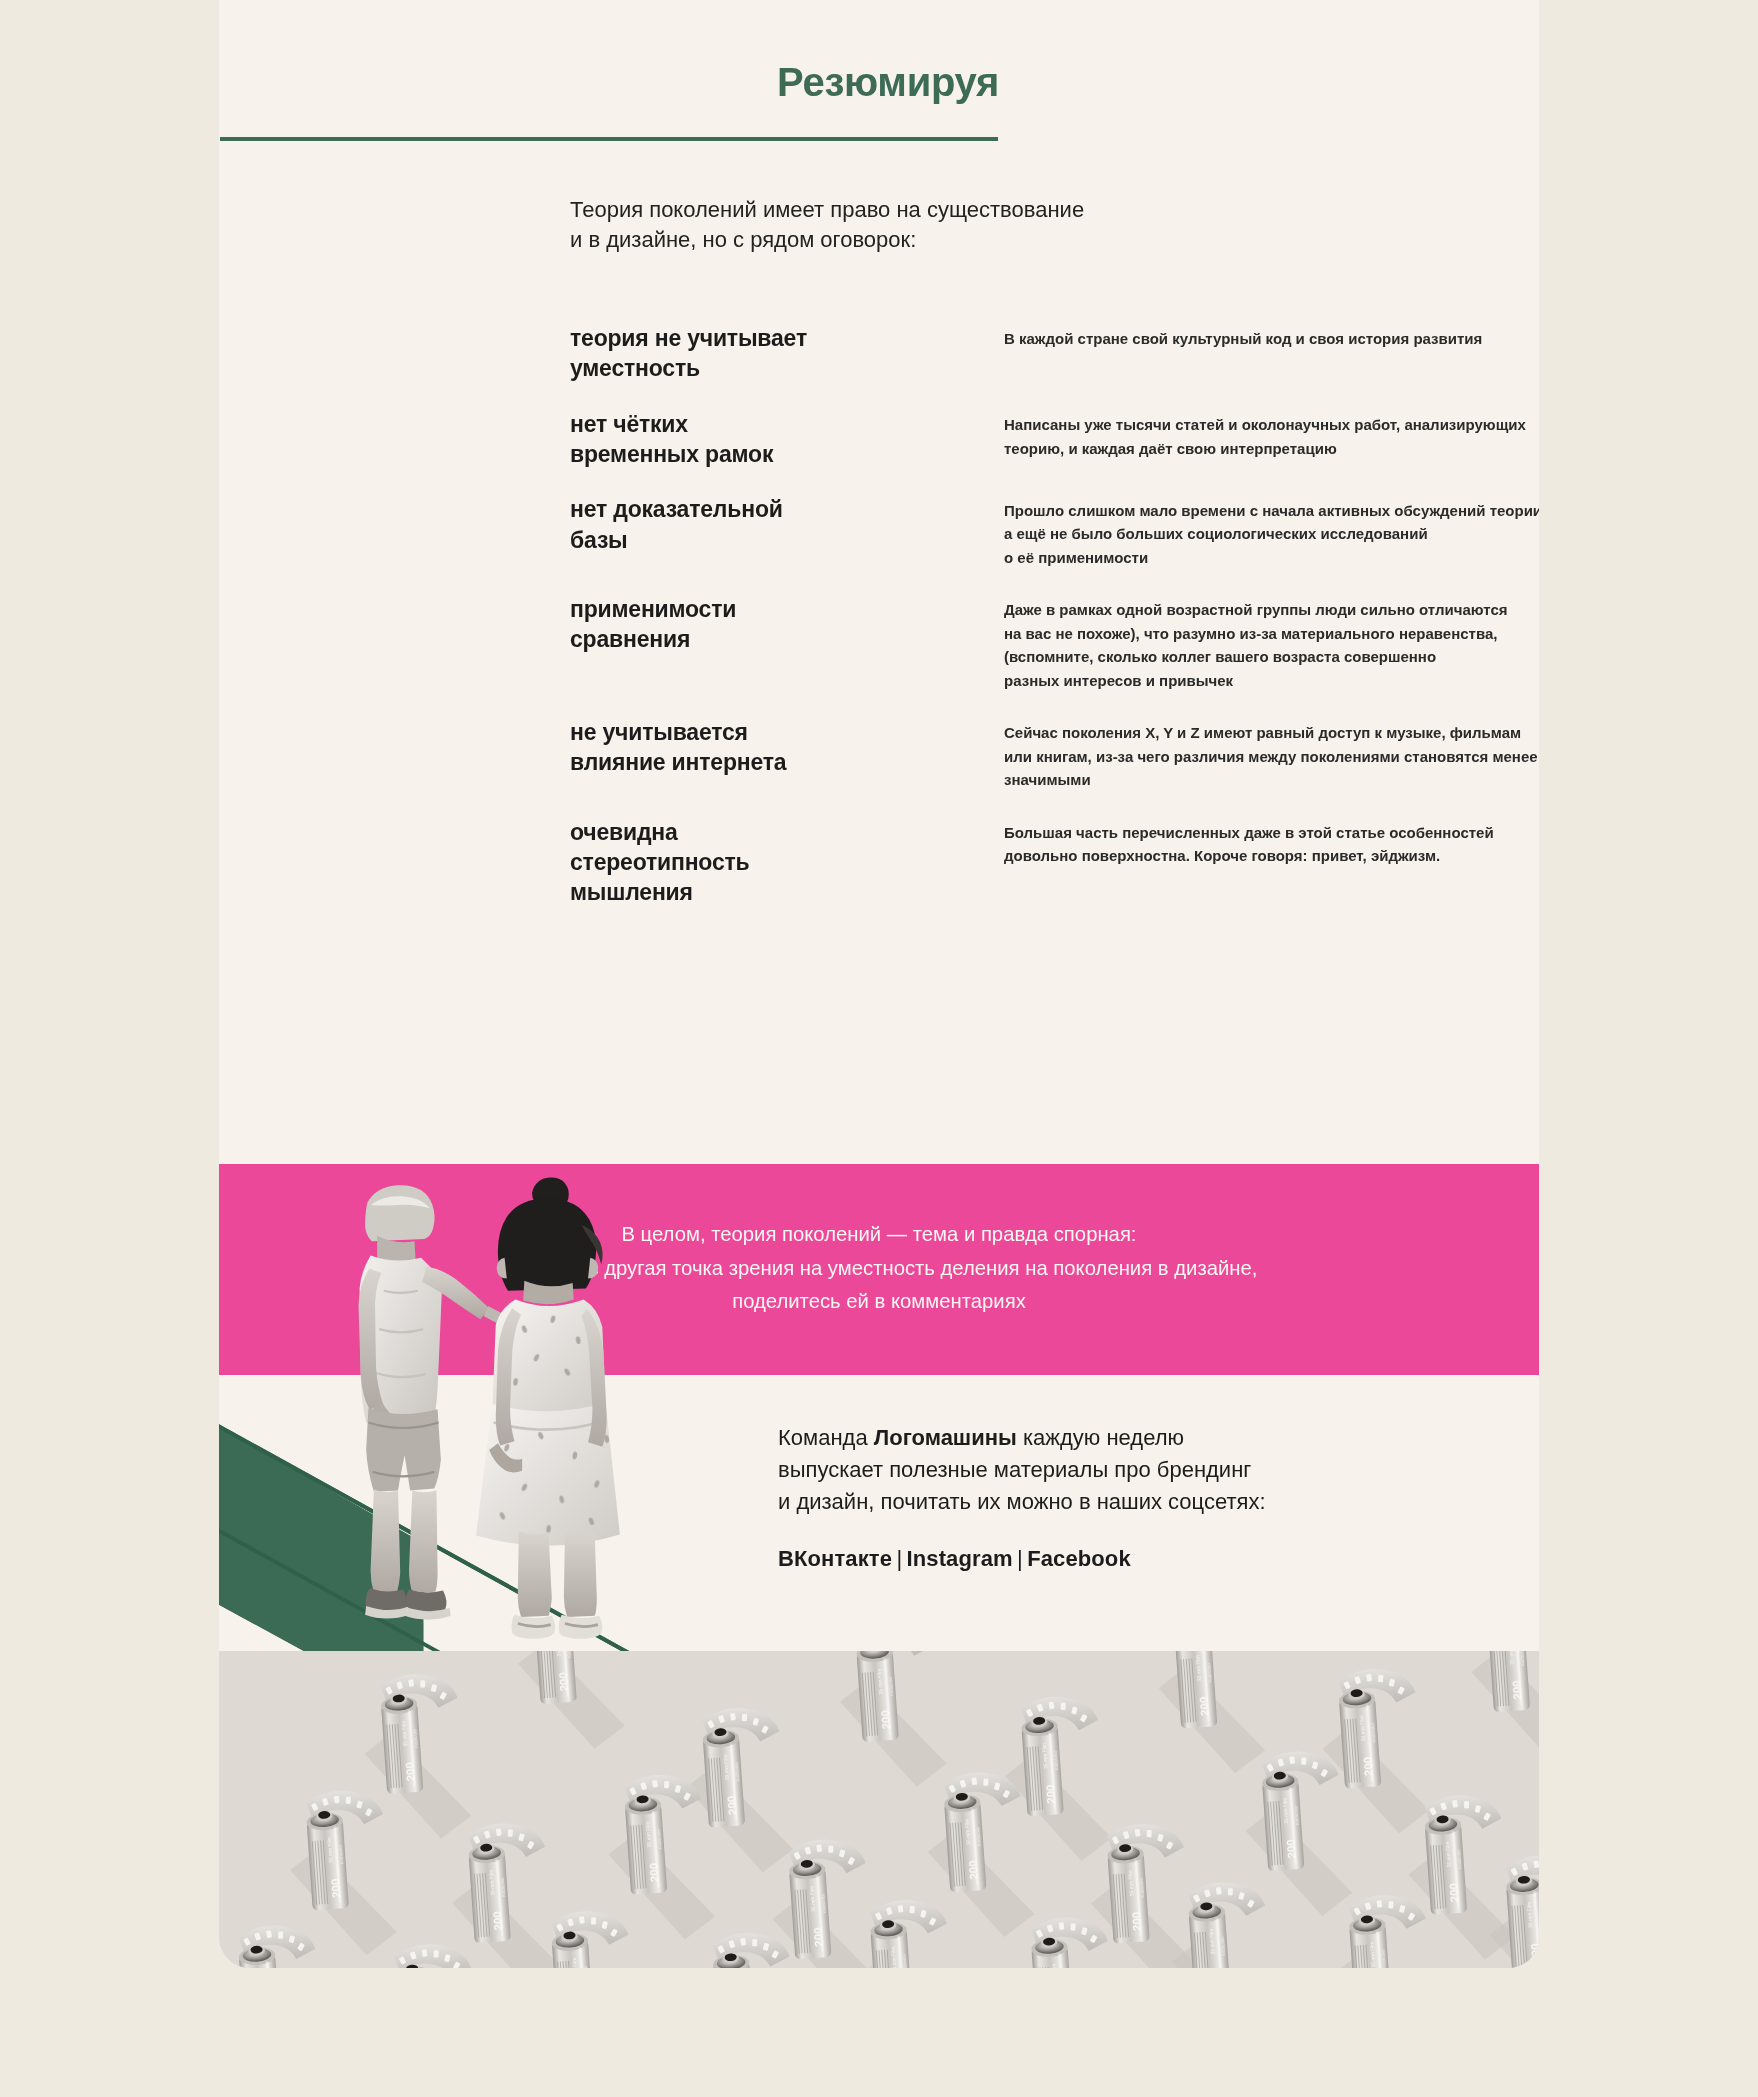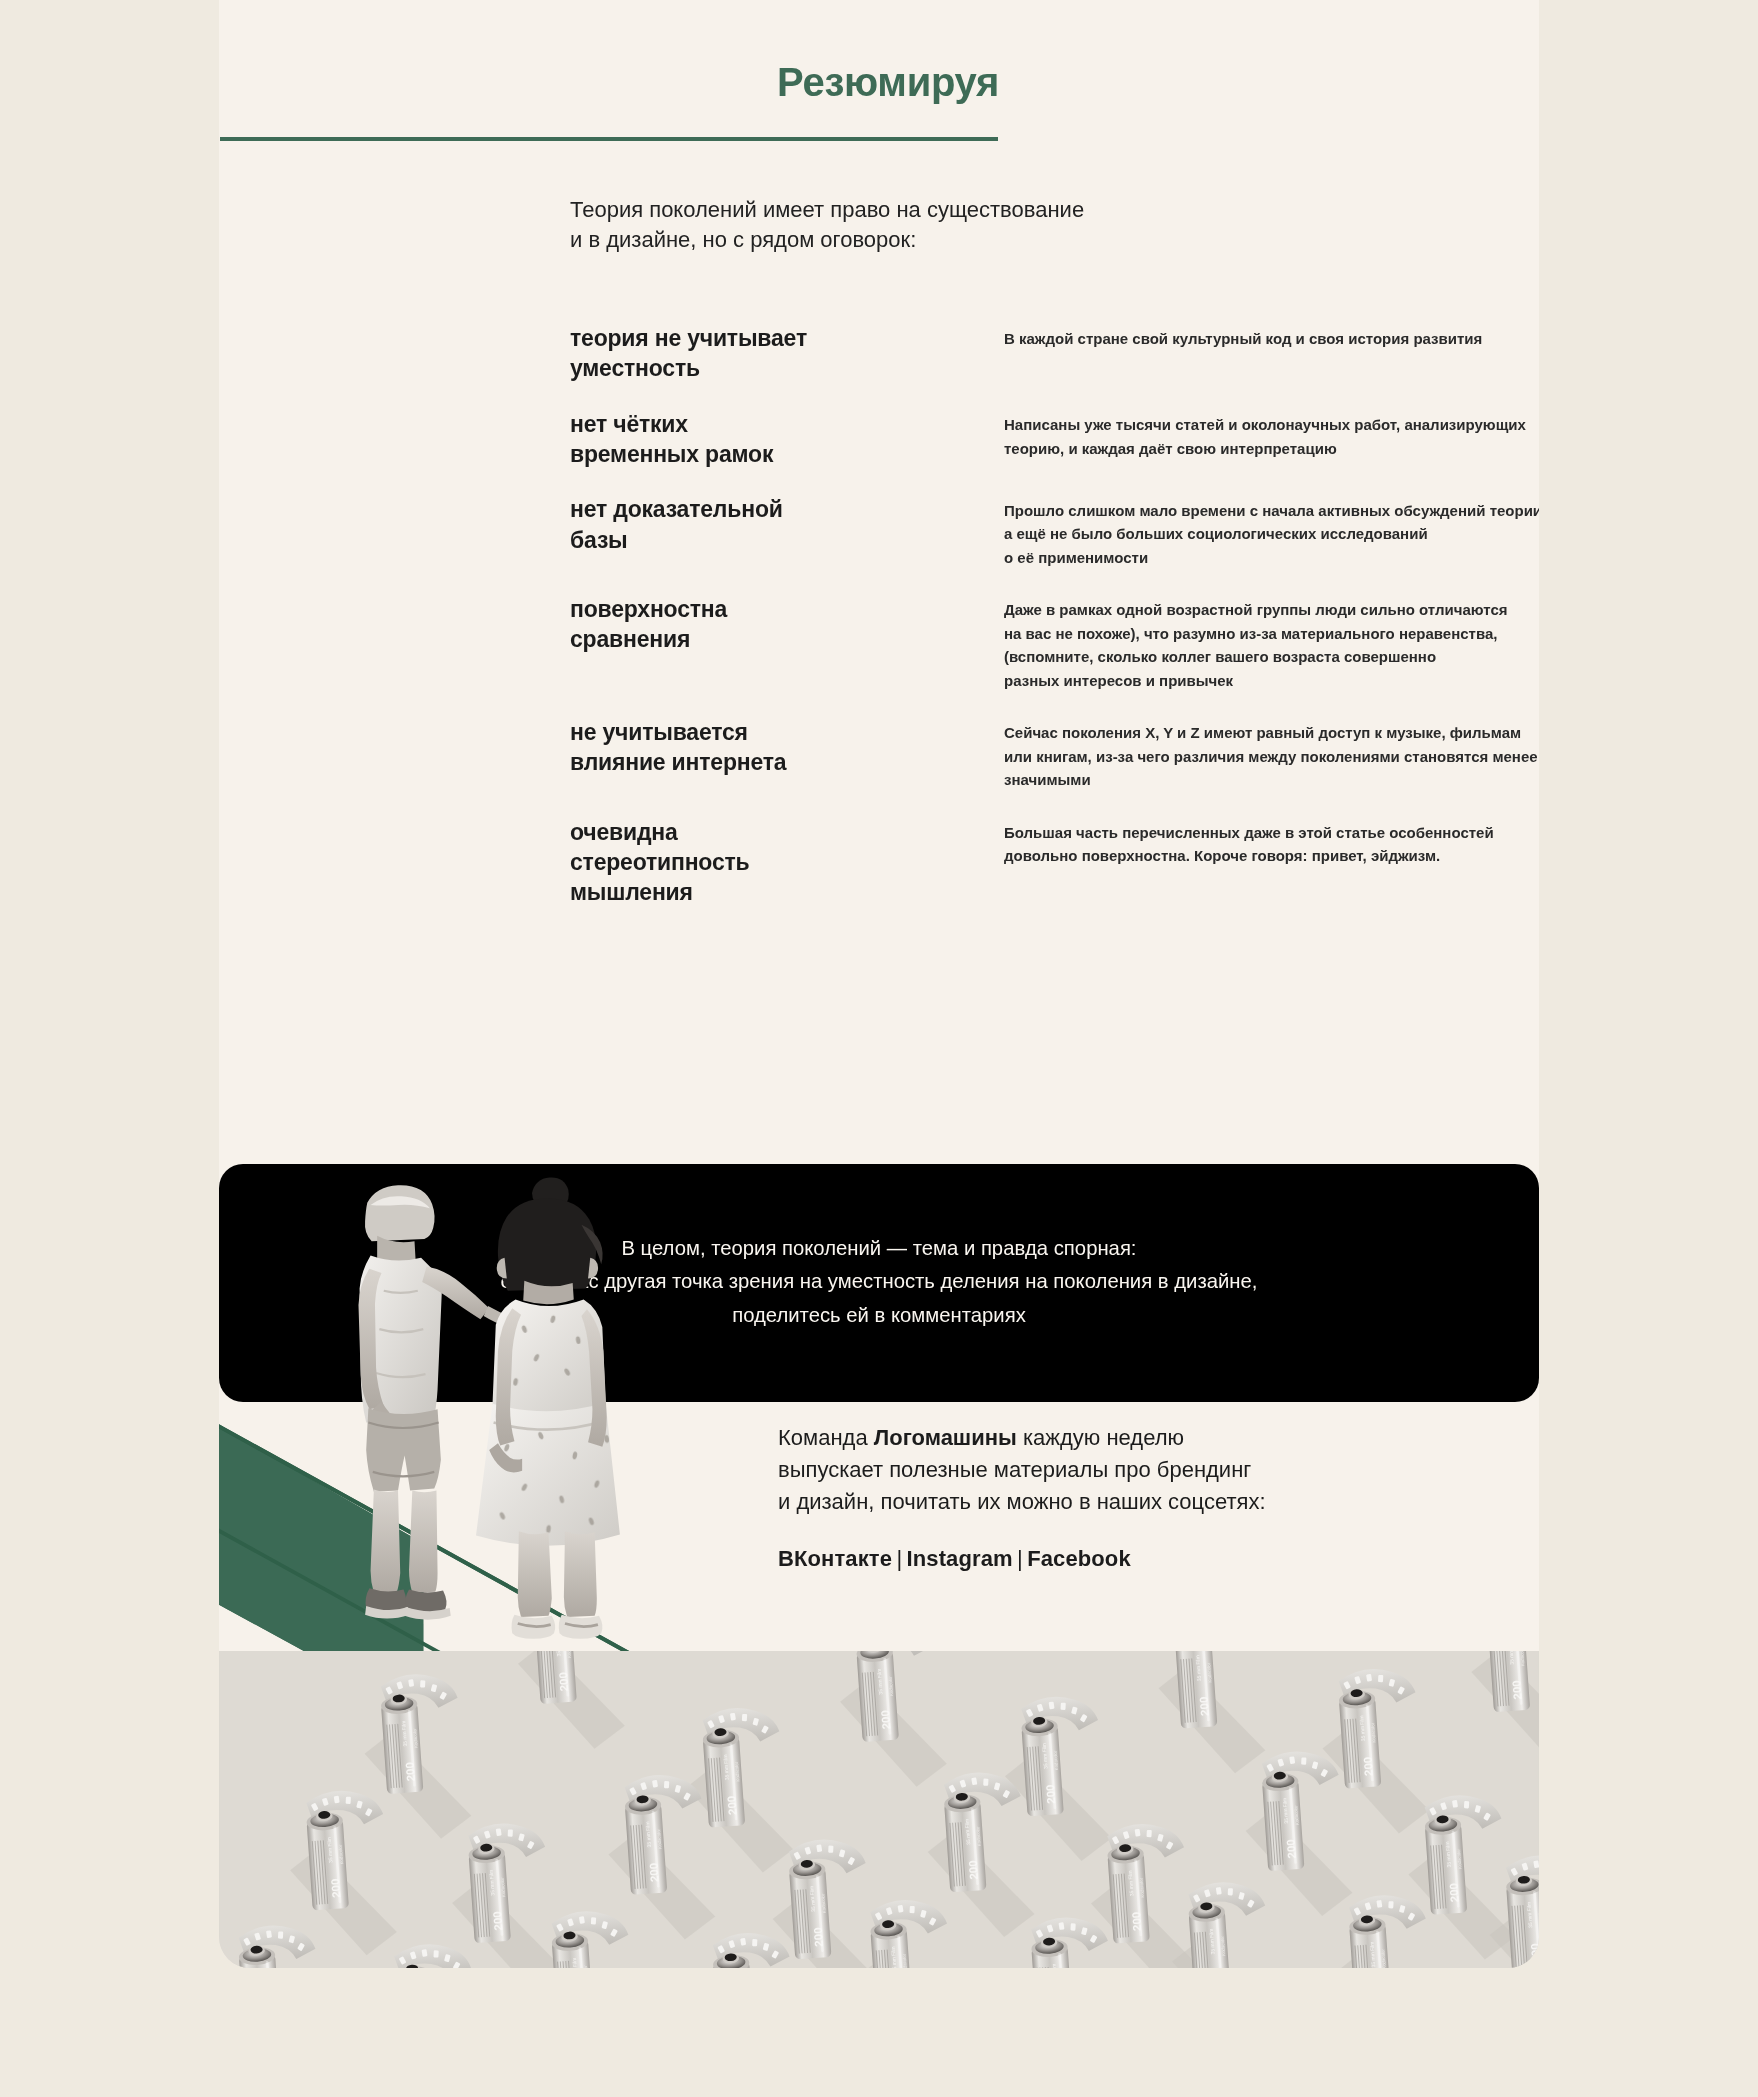--- a/index.html
+++ b/index.html
@@ -97,26 +97,25 @@
     padding-top: 4.4px;
   }
   .criteria-desc span { display: block; }
 
   
   .banner {
     position: absolute;
     left: 0;
     top: 1164px;
     width: 1320px;
-    height: 238px;
-    background: #000000;
+    height: 211px;
+    background: #ec4899;
     display: flex;
     align-items: center;
     justify-content: center;
-    border-radius: 24px;
   }
   .banner-text {
     text-align: center;
     color: #FAF6F0;
     font-size: 20.3px;
     line-height: 1.64;
     font-weight: 400;
     padding-bottom: 2.2px;
   }
   .banner-text span { display: block; }
@@ -213,21 +212,21 @@
       </div>
       <div class="criteria-desc">
         <span>Прошло слишком мало времени с начала активных обсуждений теории,</span>
         <span>а ещё не было больших социологических исследований</span>
         <span>о её применимости</span>
       </div>
     </div>
 
     <div class="criteria-row">
       <div class="criteria-term">
-        <div>поверхностна</div>
+        <div>применимости</div>
         <div>сравнения</div>
       </div>
       <div class="criteria-desc">
         <span>Даже в рамках одной возрастной группы люди сильно отличаются</span>
         <span>на вас не похоже), что разумно из-за материального неравенства,</span>
         <span>(вспомните, сколько коллег вашего возраста совершенно</span>
         <span>разных интересов и привычек</span>
       </div>
     </div>
 

